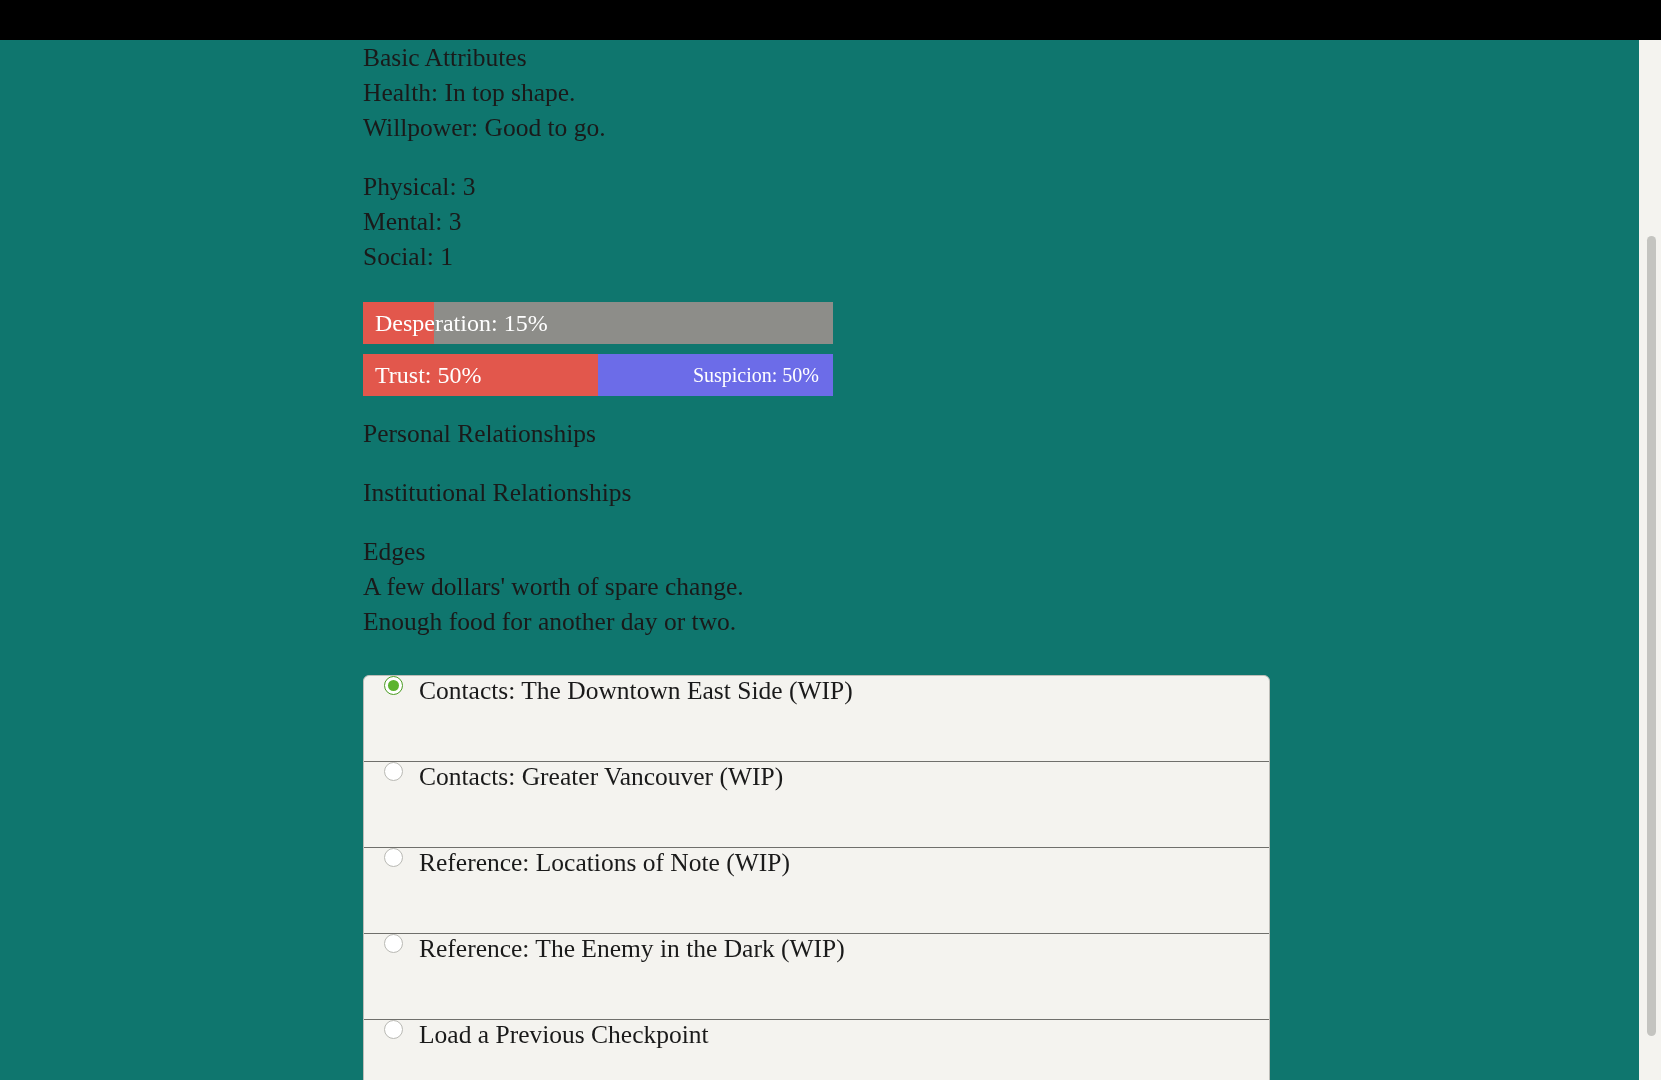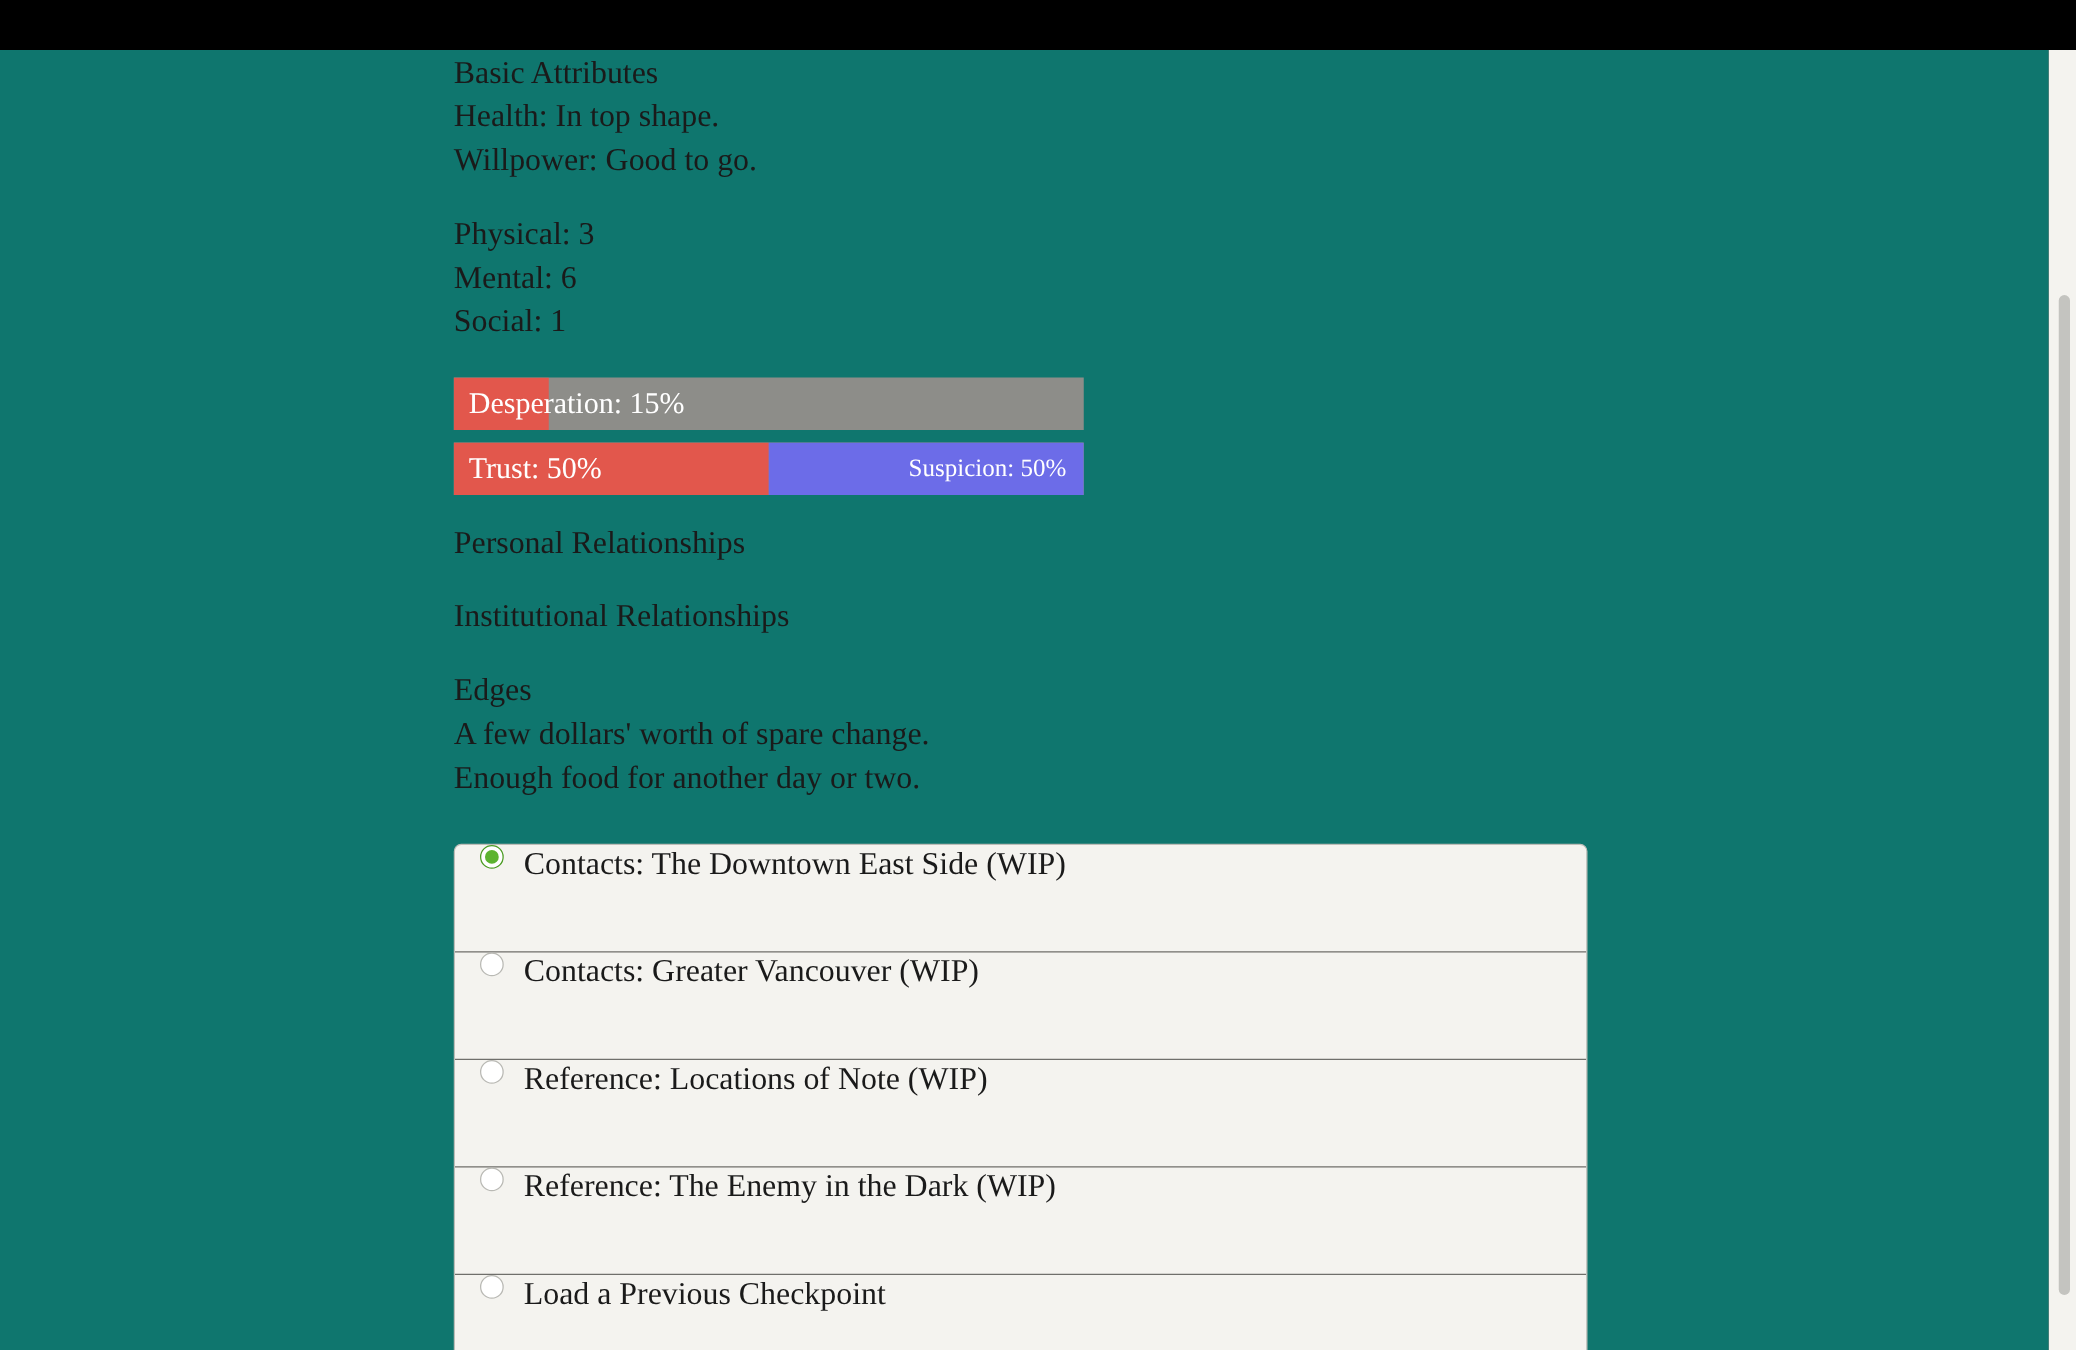--- a/index.html
+++ b/index.html
@@ -61,21 +61,20 @@
     margin-top: 28px;
     margin-bottom: 20px;
   }
   .meter {
     position: relative;
     width: 470px;
     height: 42px;
     margin-bottom: 10px;
     background: #8d8d89;
     overflow: hidden;
-    padding-left: 34px;
   }
   .meter .fill {
     position: absolute;
     left: 0;
     top: 0;
     bottom: 0;
     background: #e2574c;
   }
   .meter .fill-right {
     position: absolute;
@@ -193,21 +192,21 @@
       <div class="block tight">
         <div class="line">Basic Attributes</div>
         <div class="line">Health: In top shape.</div>
         <div class="line">Willpower: Good to go.</div>
       </div>
 
       <div class="spacer-sm"></div>
 
       <div class="block tight">
         <div class="line">Physical: 3</div>
-        <div class="line">Mental: 6</div>
+        <div class="line">Mental: 3</div>
         <div class="line">Social: 1</div>
       </div>
 
       <div class="meters">
 
         <div class="meter">
           <div class="fill" style="width:15%"></div>
           <div class="label-left">Desperation: 15%</div>
         </div>
 

